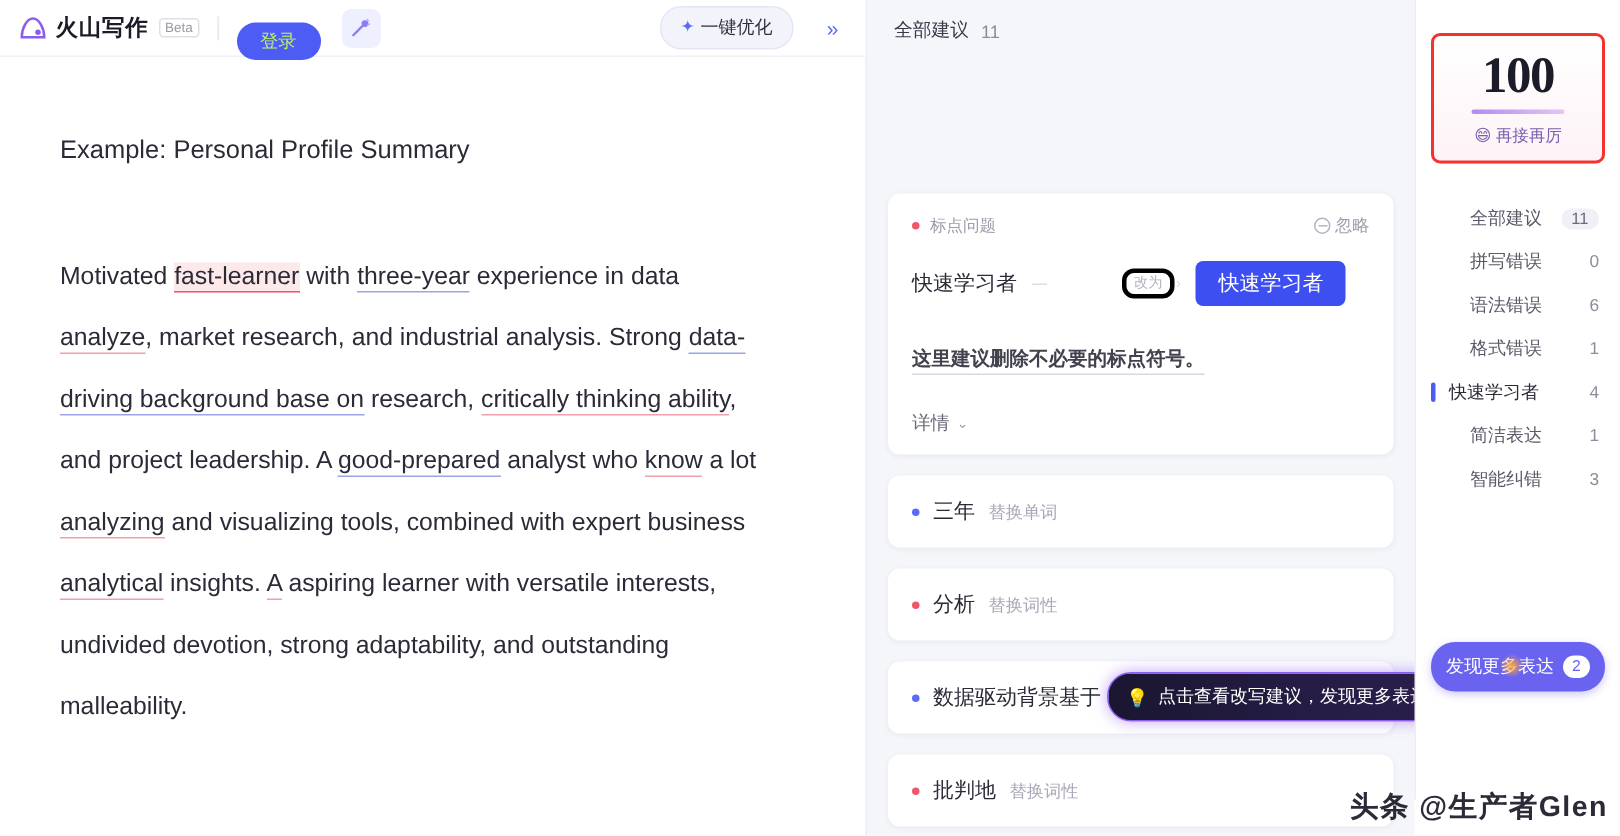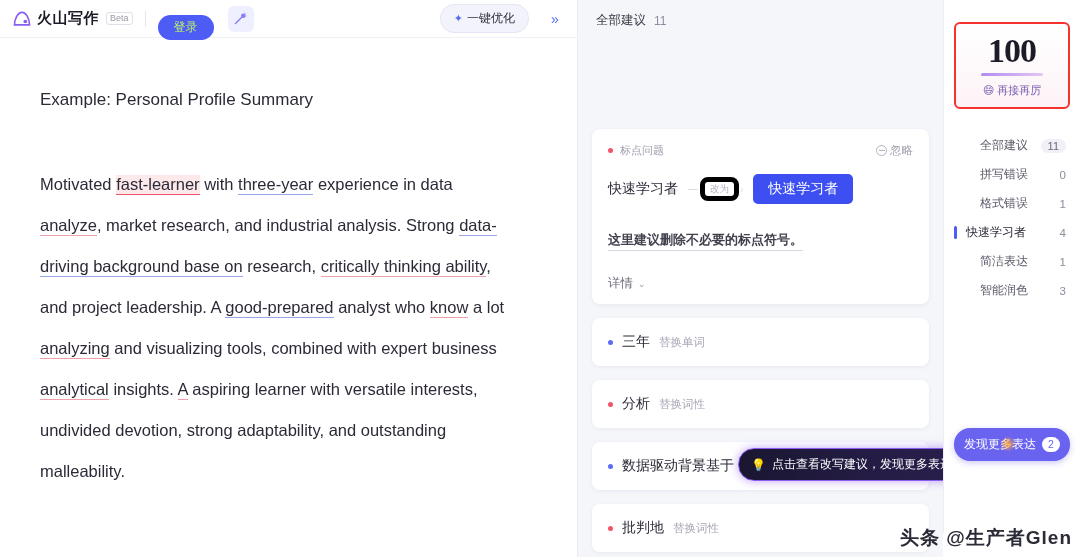--- a/index.html
+++ b/index.html
@@ -222,24 +222,25 @@
     margin-bottom: 26px;
   }
   .old-text { font-size: 14px; color: #2b2b38; }
 
   .arrow-pill {
     display: flex; align-items: center; gap: 2px;
   }
   .arrow-line { width: 10px; height: 1px; background: #dcdce6; }
   .chg-label {
     font-size: 9.5px; color: #b2b2c0;
-    border: 5px solid #000000;
+    border: 3px solid #000000;
     border-radius: 8px;
     padding: 1px 5px;
     line-height: 1.3;
+    margin-left: 48px;
   }
   .arrow-head { color: #dcdce6; font-size: 10px; margin-left: -1px; }
 
   .new-chip {
     background: #3d4ff0;
     color: #fff;
     font-size: 14px;
     padding: 6px 15px;
     border-radius: 5px;
     cursor: pointer;
@@ -549,34 +550,38 @@
     <div class="cat-list" id="catList">
         <div class="cat-row cat-sub">
           <span>全部建议</span>
           <span class="pillnum">11</span>
         </div>
         <div class="cat-row cat-sub">
           <span>拼写错误</span>
           <span class="cnum">0</span>
         </div>
         <div class="cat-row cat-sub">
+          <span>语法错误</span>
+          <span class="cnum">6</span>
+        </div>
+        <div class="cat-row cat-sub">
           <span>格式错误</span>
           <span class="cnum">1</span>
         </div>
         <div class="cat-row group">
           <span class="bar bar-blue"></span>
           <span>快速学习者</span>
           <span class="cnum">4</span>
         </div>
         <div class="cat-row cat-sub">
           <span>简洁表达</span>
           <span class="cnum">1</span>
         </div>
         <div class="cat-row cat-sub">
-          <span>智能润色</span>
+          <span>智能纠错</span>
           <span class="cnum">3</span>
         </div>
       </div>
 
     <div class="more-btn">
       <span class="glow"></span>
       <span>发现更多表达</span>
       <span class="bnum">2</span>
     </div>
   </div>

